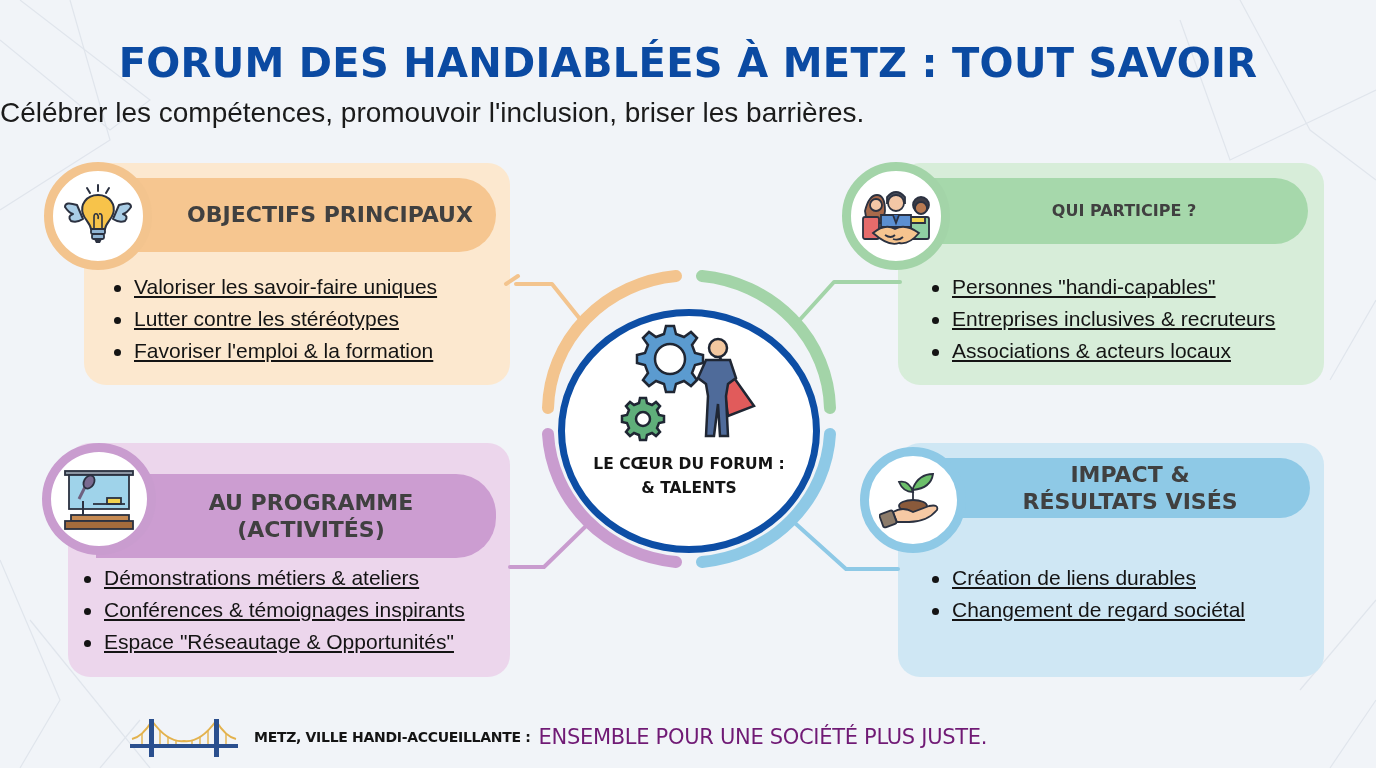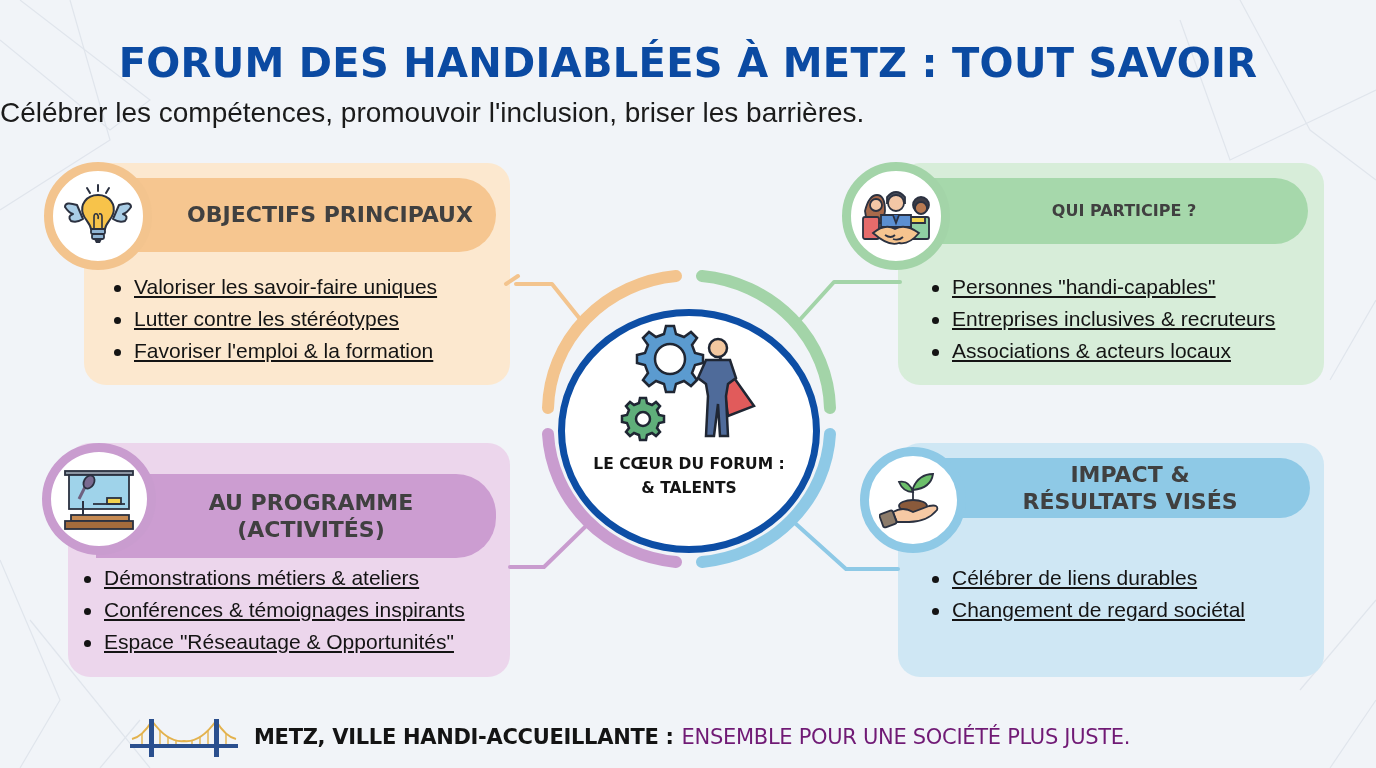--- a/index.html
+++ b/index.html
@@ -44,21 +44,21 @@
     position: absolute; left: 558px; top: 309px; width: 262px; height: 244px; border-radius: 50%;
     background: #fff; border: 7px solid #0d4ea5; z-index: 3;
   }
   .center-label {
     position: absolute; left: 560px; top: 452px; width: 258px; text-align: center;
     font-family: "DejaVu Sans", sans-serif; font-weight: bold; font-size: 15.5px; line-height: 24px; color: #141414; z-index: 5;
   }
   .footer {
     position: absolute; left: 130px; top: 712px; height: 50px; display: flex; align-items: center; z-index: 2;
   }
-  .footer-bold { font-family: "DejaVu Sans", sans-serif; font-weight: bold; font-size: 21px; color: #141414; margin-left: 16px; letter-spacing: -0.3px; }
+  .footer-bold { font-family: "DejaVu Sans", sans-serif; font-weight: bold; font-size: 14px; color: #141414; margin-left: 16px; letter-spacing: -0.3px; }
   .footer-rest { font-family: "DejaVu Sans", sans-serif; font-size: 21px; color: #701a75; margin-left: 8px; letter-spacing: -0.3px; }
 </style>
 </head>
 <body>
 
 <svg class="bg-lines" viewBox="0 0 1376 768">
   <g stroke="#e0e5ec" stroke-width="1.2" fill="none">
     <polyline points="0,40 110,130 150,100 20,0"></polyline>
     <polyline points="70,0 110,140 0,210"></polyline>
     <polyline points="0,560 60,700 20,768"></polyline>
@@ -167,21 +167,21 @@
       <path d="M34 34 L34 18" fill="none"></path>
       <path d="M34 22 Q24 22 20 12 Q30 10 34 22 Z" fill="#6cbf6a"></path>
       <path d="M34 18 Q40 4 54 4 Q52 18 34 20 Z" fill="#6cbf6a"></path>
       <ellipse cx="34" cy="36" rx="14" ry="6" fill="#8a5a3b"></ellipse>
       <path d="M14 42 Q24 36 34 42 L50 36 Q60 34 58 40 Q48 52 30 52 L18 52 Z" fill="#f6c9a4"></path>
       <rect x="2" y="42" width="14" height="14" rx="2" transform="rotate(-20 9 49)" fill="#8c7b6a"></rect>
     </g>
   </svg>
 </div>
 <ul class="bullets" style="left:930px;top:562px;">
-  <li>Célébrer de liens durables</li>
+  <li>Création de liens durables</li>
   <li>Changement de regard sociétal</li>
 </ul>
 
 <svg class="center-svg" viewBox="0 0 1376 768">
   <g fill="none" stroke-width="12" stroke-linecap="round">
     <path d="M548 408 A142 136 0 0 1 676 276" stroke="#f3c48e"></path>
     <path d="M702 276 A142 136 0 0 1 830 408" stroke="#a3d4a8"></path>
     <path d="M548 434 A142 136 0 0 0 676 562" stroke="#c99ccf"></path>
     <path d="M702 562 A142 136 0 0 0 830 434" stroke="#8ec9e6"></path>
   </g>

